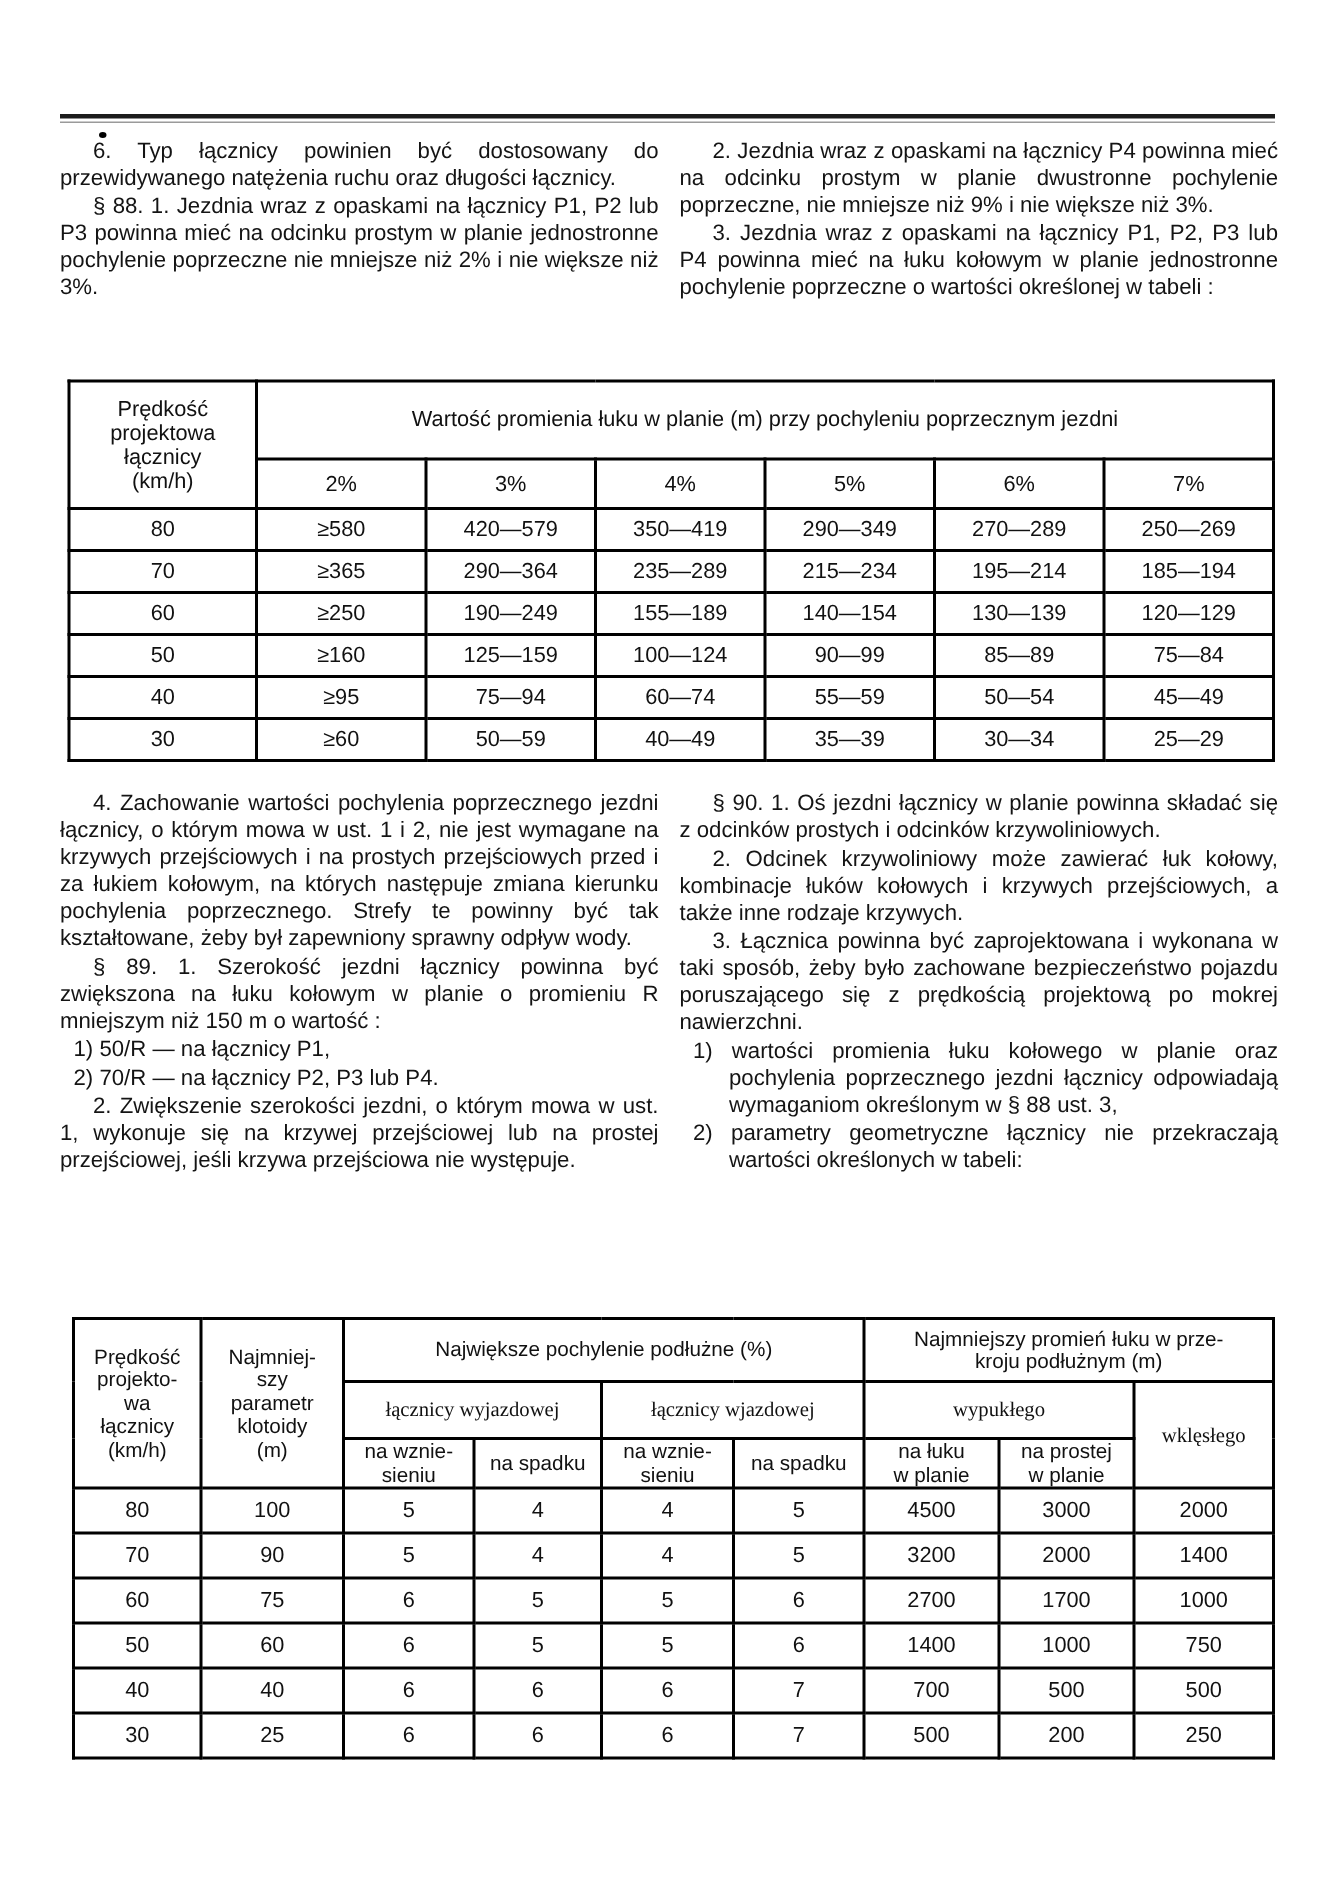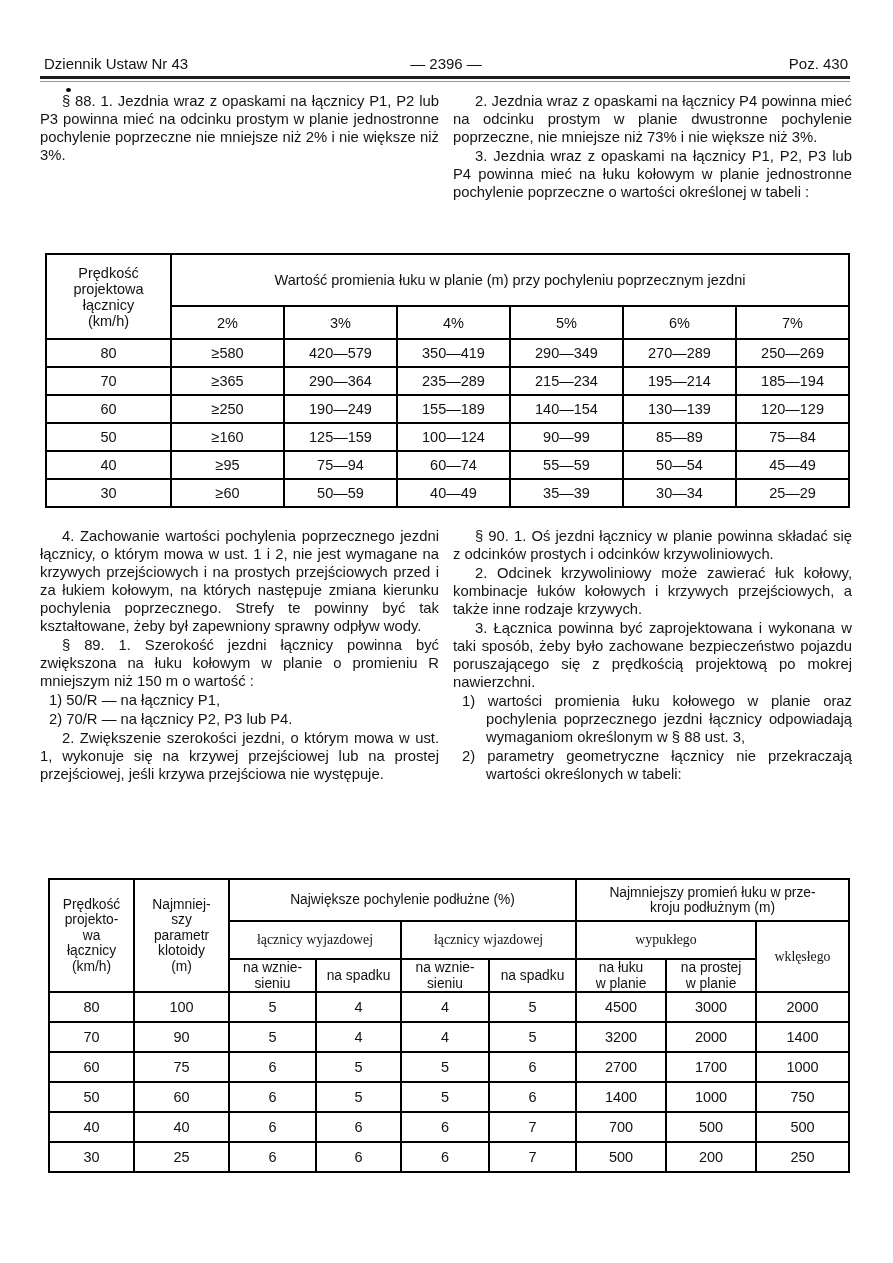--- a/index.html
+++ b/index.html
@@ -40,35 +40,31 @@
   .t2 .r2{height:38px;font-family:Liberation Serif, serif;}
   .t2 .r3{height:31px;}
   .t2 tbody tr{height:30px;}
   .t2 th{font-size:13.8px;line-height:15.5px;}
 </style>
 </head>
 <body>
 
 <div class="page">
 
-  <div class="runhead">
-    <span class="left">Dziennik Ustaw Nr 43</span>
-    <span class="center">— 2396 —</span>
-    <span class="right">Poz. 430</span>
-  </div>
   <div class="headrule"></div>
   <div class="headrule2"></div>
   <div class="artifact-dot"></div>
 
   <section class="sec sec-top">
     <div class="col">
+        <p class="para p">6. Typ łącznicy powinien być dostosowany do przewidywanego natężenia ruchu oraz długości łącznicy.</p>
         <p class="para p">§ 88. 1. Jezdnia wraz z opaskami na łącznicy P1, P2 lub P3 powinna mieć na odcinku prostym w planie jednostronne pochylenie poprzeczne nie mniejsze niż 2% i nie większe niż 3%.</p>
       </div>
     <div class="col">
-        <p class="para p">2. Jezdnia wraz z opaskami na łącznicy P4 powinna mieć na odcinku prostym w planie dwustronne pochylenie poprzeczne, nie mniejsze niż 73% i nie większe niż 3%.</p>
+        <p class="para p">2. Jezdnia wraz z opaskami na łącznicy P4 powinna mieć na odcinku prostym w planie dwustronne pochylenie poprzeczne, nie mniejsze niż 9% i nie większe niż 3%.</p>
         <p class="para p">3. Jezdnia wraz z opaskami na łącznicy P1, P2, P3 lub P4 powinna mieć na łuku kołowym w planie jednostronne pochylenie poprzeczne o wartości określonej w tabeli :</p>
       </div>
   </section>
 
   <table class="t1">
     <colgroup>
       <col style="width:125px">
         <col style="width:113px">
         <col style="width:113px">
       <col style="width:113px">

